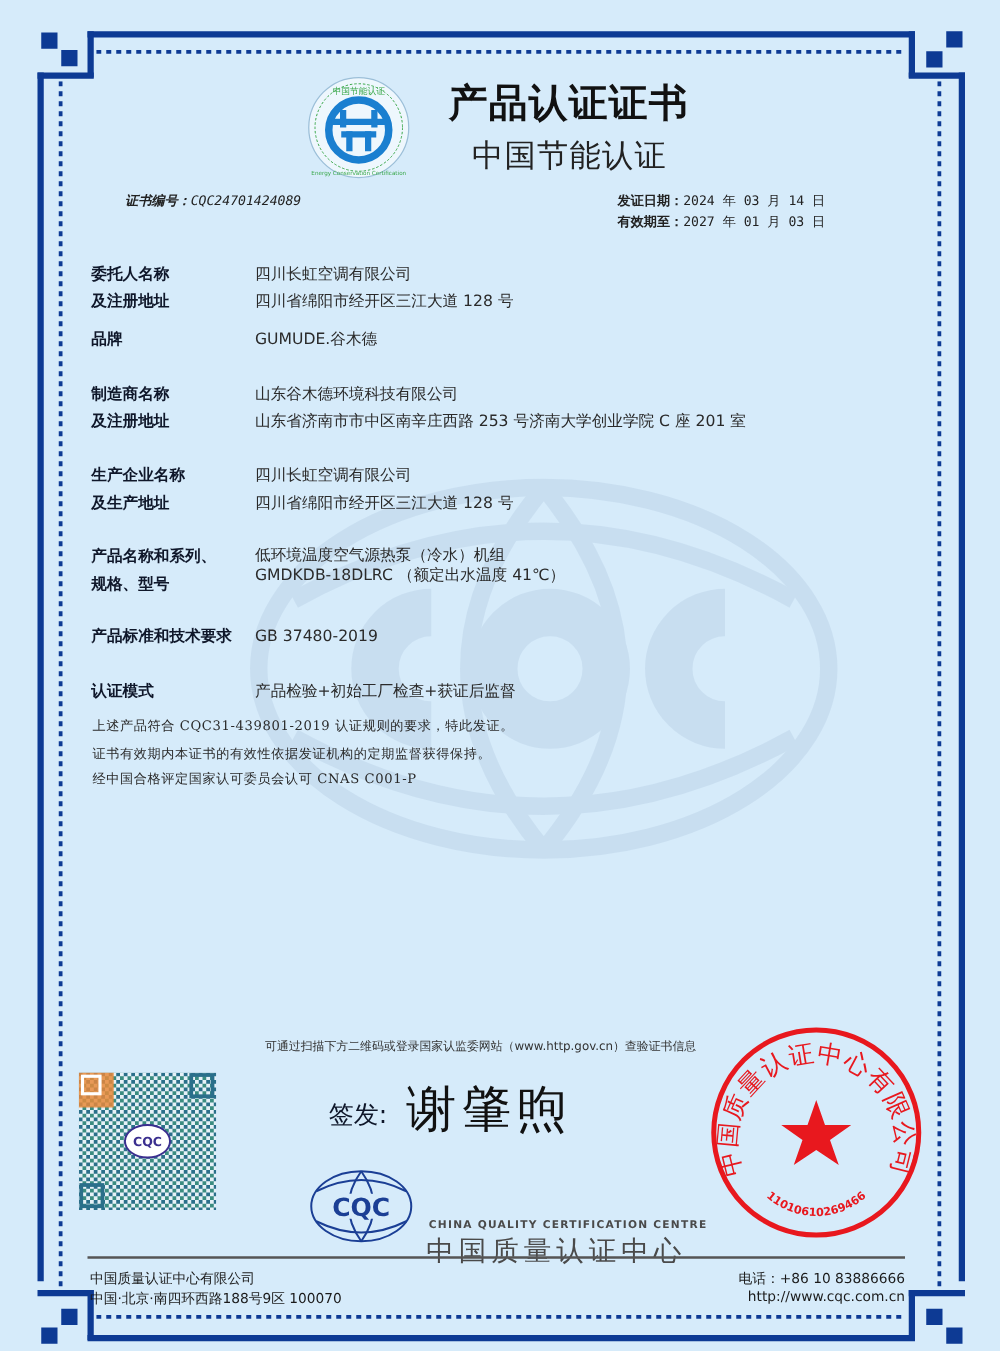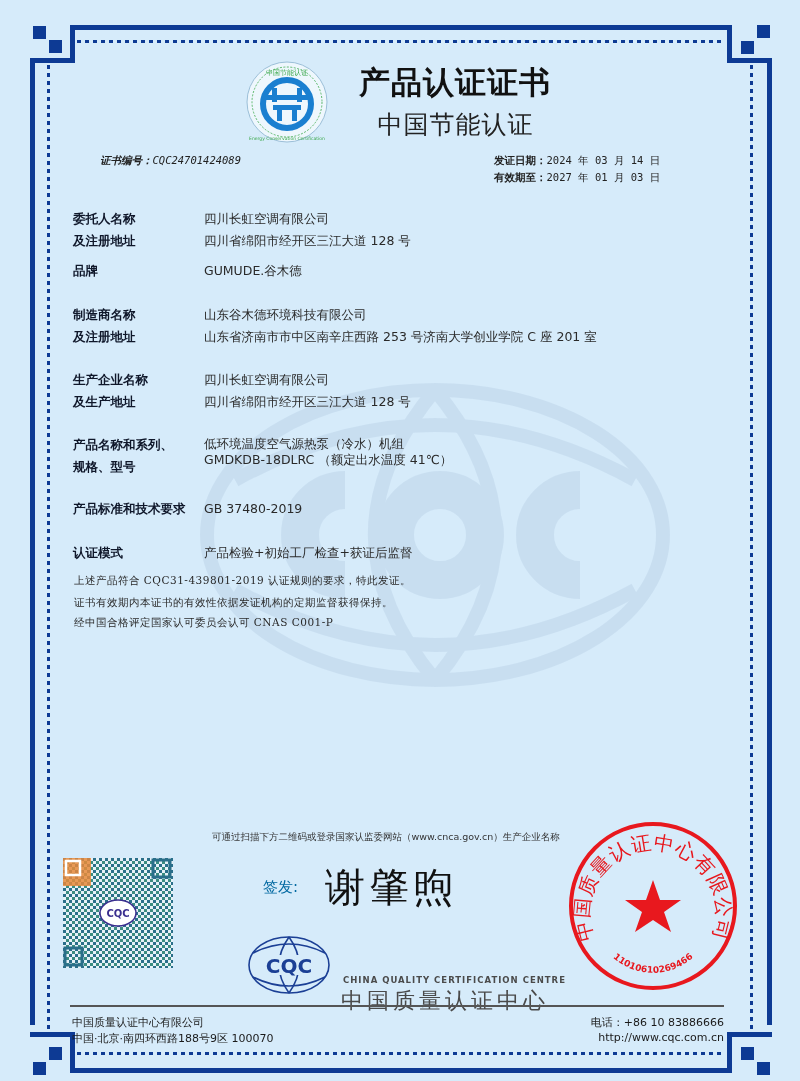--- a/index.html
+++ b/index.html
@@ -25,21 +25,21 @@
 
   
   .field-label { position: absolute; left: 73px; font-size: 12.5px; font-weight: bold; color: #0f172a; }
   .field-value { position: absolute; left: 204px; font-size: 12.5px; color: #2a2a2a; }
 
   .statement { position: absolute; left: 74px; font-family: "DejaVu Serif", serif; font-size: 10.5px; color: #2a2a2a; letter-spacing: 0.5px; }
 
   .verify-note { position: absolute; left: 212px; top: 831px; font-size: 9.5px; color: #333; }
 
   .qr { position: absolute; left: 63px; top: 858px; width: 110px; height: 110px; }
-  .sign-label { position: absolute; left: 263px; top: 878px; font-size: 15px; color: #0369a1; }
+  .sign-label { position: absolute; left: 263px; top: 878px; font-size: 20px; color: #0f172a; }
   .signature { position: absolute; left: 325px; top: 860px; font-family: "DejaVu Serif", serif; font-size: 40px; color: #111; letter-spacing: 4px; }
 
   .cqc-logo { position: absolute; left: 247px; top: 935px; width: 84px; height: 60px; }
   .org-cn { position: absolute; left: 341px; top: 942px; font-size: 22px; color: #4a4a4a; letter-spacing: 4px; margin-top: 44px; }
   .org-en { position: absolute; left: 343px; top: 975px; font-size: 8.5px; color: #4a4a4a; letter-spacing: 1px; font-weight: bold; }
 
   .seal { position: absolute; left: 563px; top: 818px; width: 180px; height: 175px; }
 
   .footer-rule { position: absolute; left: 70px; top: 1005px; width: 654px; height: 2px; background: #555; }
   .footer-text { position: absolute; font-size: 11px; color: #1a1a1a; }
@@ -154,21 +154,21 @@
   <div class="field-value" style="top:501px;">GB 37480-2019</div>
 
   <div class="field-label" style="top:545px;">认证模式</div>
   <div class="field-value" style="top:545px;">产品检验+初始工厂检查+获证后监督</div>
 </div>
 
 <div class="statement" style="top:574px;">上述产品符合 CQC31-439801-2019 认证规则的要求，特此发证。</div>
 <div class="statement" style="top:596px;">证书有效期内本证书的有效性依据发证机构的定期监督获得保持。</div>
 <div class="statement" style="top:616px;">经中国合格评定国家认可委员会认可 CNAS C001-P</div>
 
-<div class="verify-note">可通过扫描下方二维码或登录国家认监委网站（www.cnca.gov.cn）生产企业名称</div>
+<div class="verify-note">可通过扫描下方二维码或登录国家认监委网站（www.http.gov.cn）查验证书信息</div>
 
 <svg class="qr" viewBox="0 0 110 110">
   <defs>
     <pattern id="qrp" width="6" height="6" patternUnits="userSpaceOnUse">
       <rect width="6" height="6" fill="#e6f1f7"></rect>
       <rect x="0" y="0" width="3" height="3" fill="#2a6f8a"></rect>
       <rect x="3" y="3" width="3" height="3" fill="#3a8c80"></rect>
     </pattern>
   </defs>
   <rect width="110" height="110" fill="url(#qrp)"></rect>

